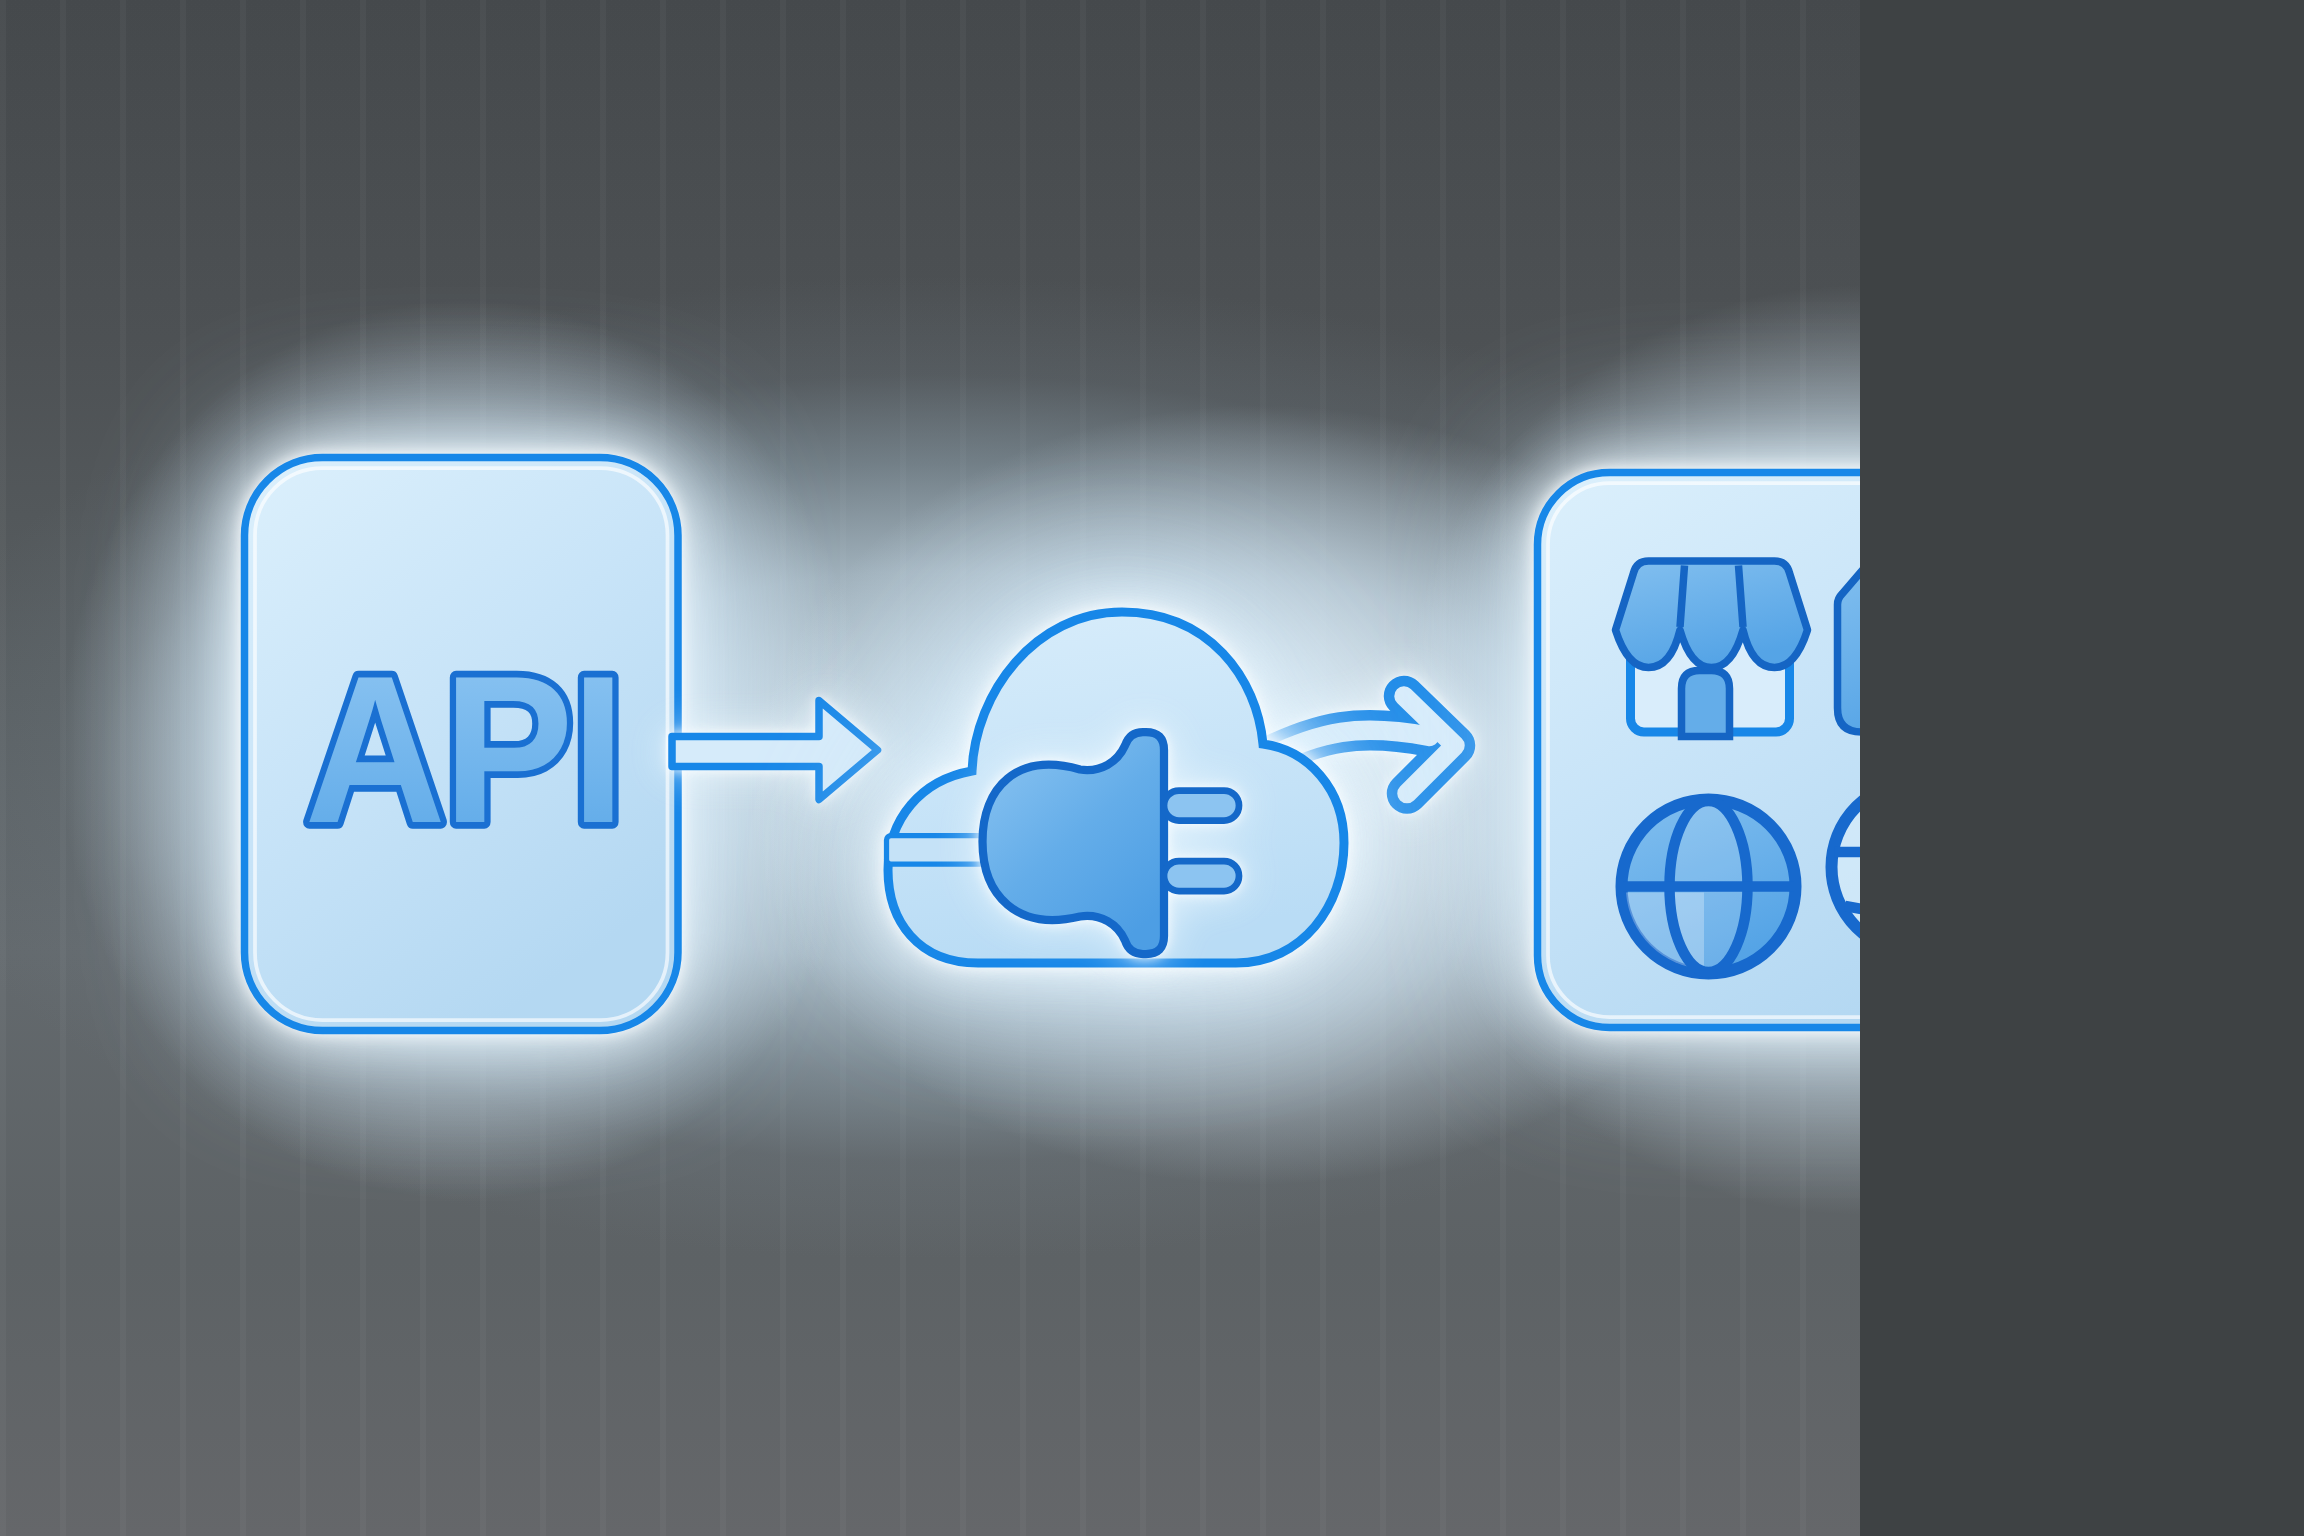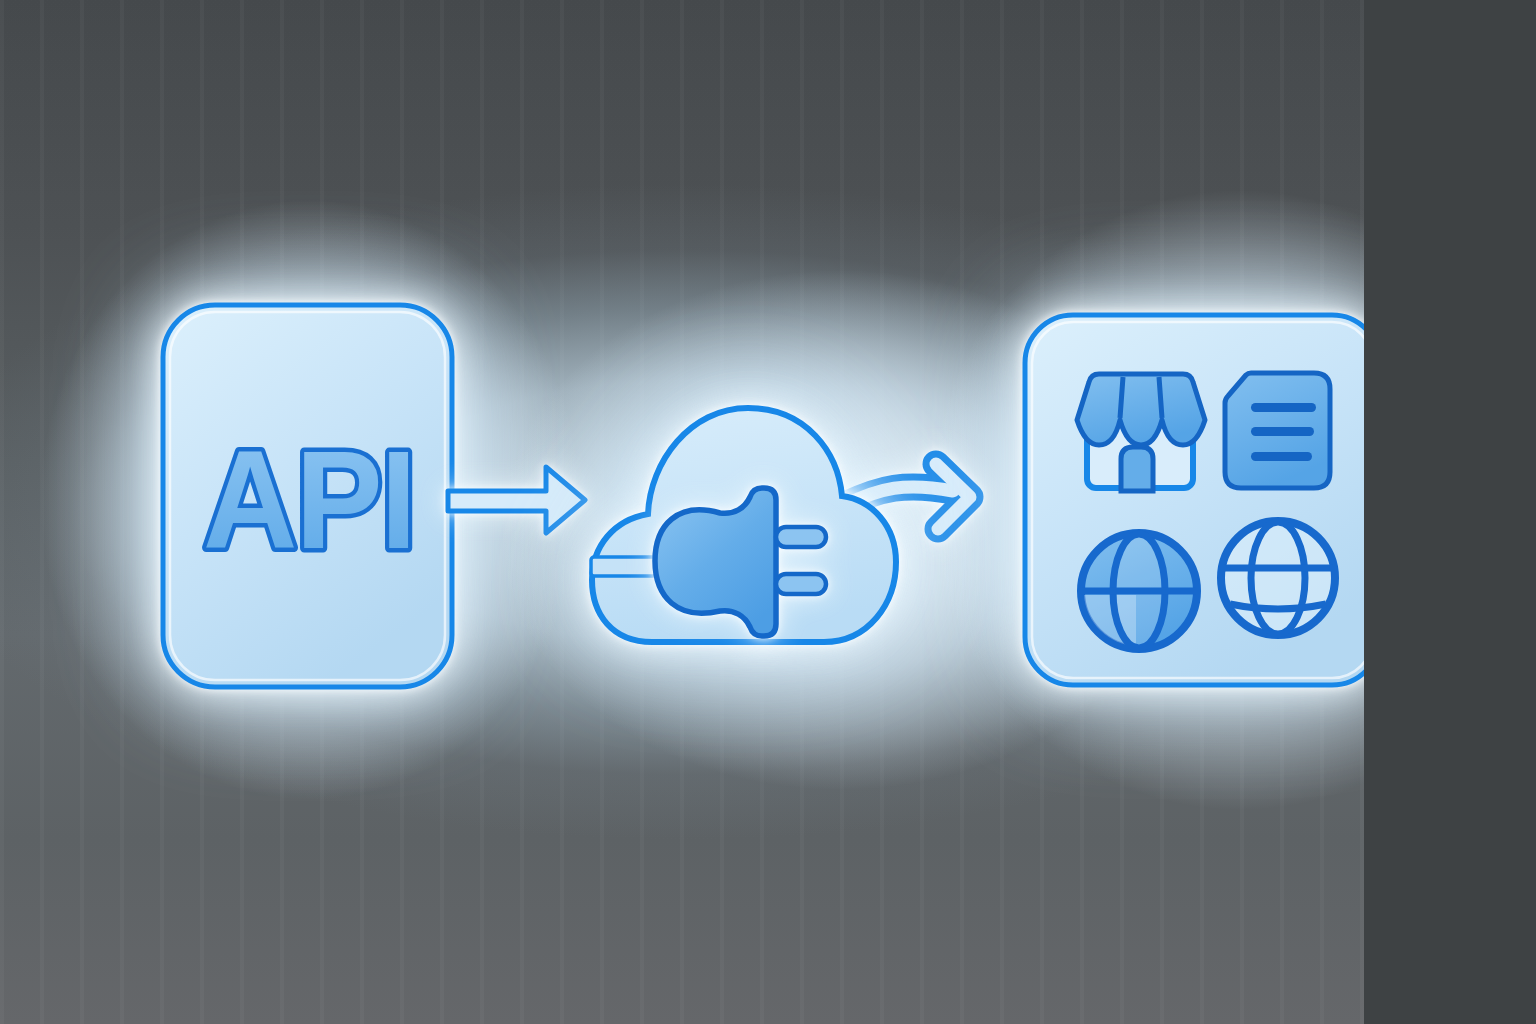--- a/index.html
+++ b/index.html
@@ -1,18 +1,18 @@
 <!DOCTYPE html>
 <html><head>
 <meta charset="utf-8">
 <style>
   html, body { margin: 0; padding: 0; background: #3e4244; }
   .scene {
     position: relative;
-    width: 1364px;
+    width: 1240px;
     height: 1024px;
     overflow: hidden;
     font-family: "Liberation Sans", "DejaVu Sans", sans-serif;
     background:
       linear-gradient(180deg, #464a4d 0%, #4e5255 22%, #5a6063 45%, #646a6e 62%, #5e6366 82%, #66686b 100%);
   }
   
   .bg-stripes {
     position: absolute; inset: 0;
     background: repeating-linear-gradient(90deg,

